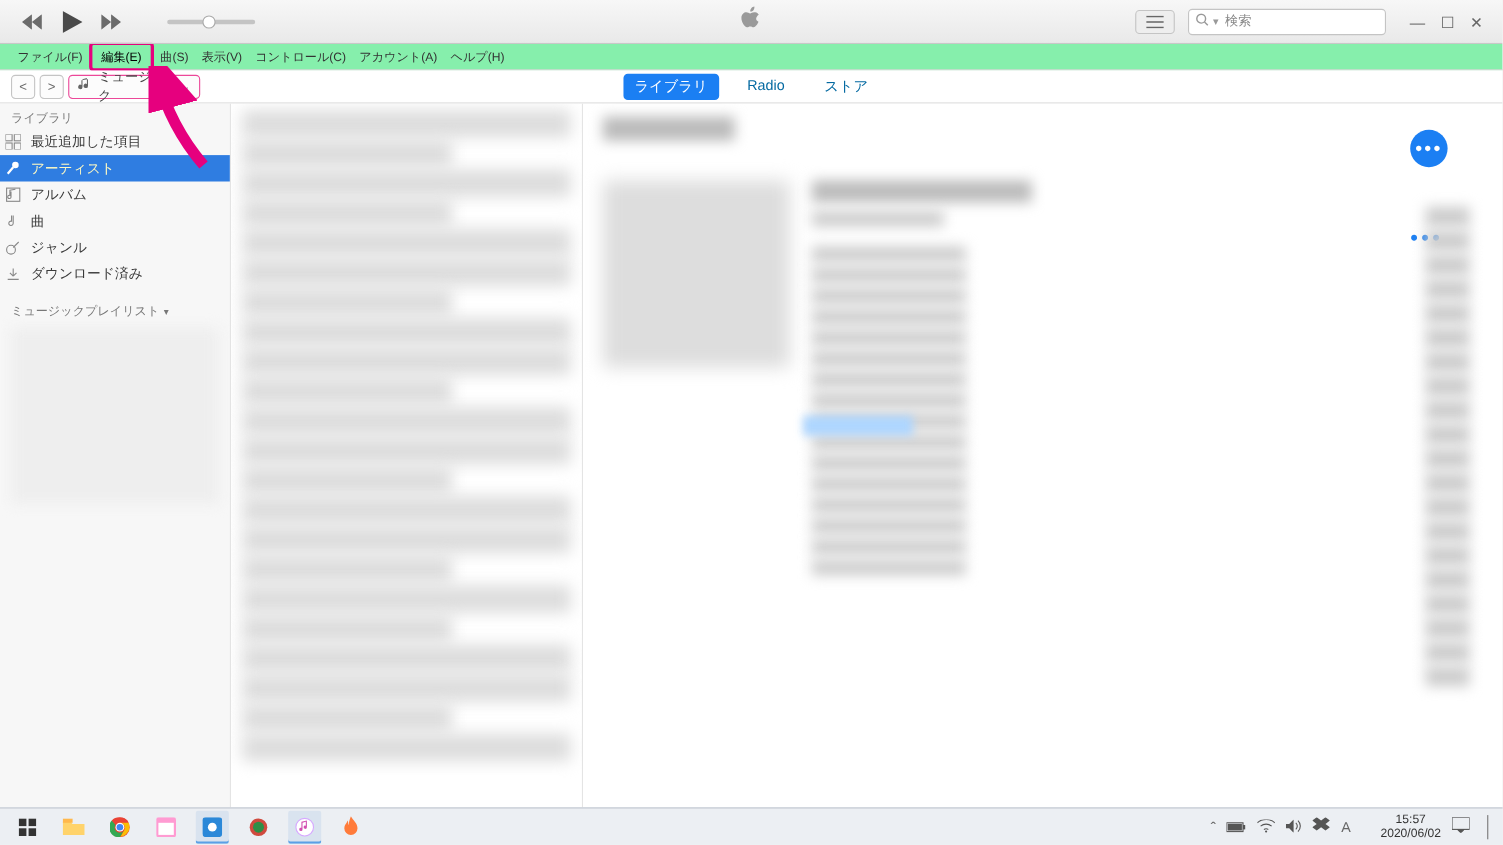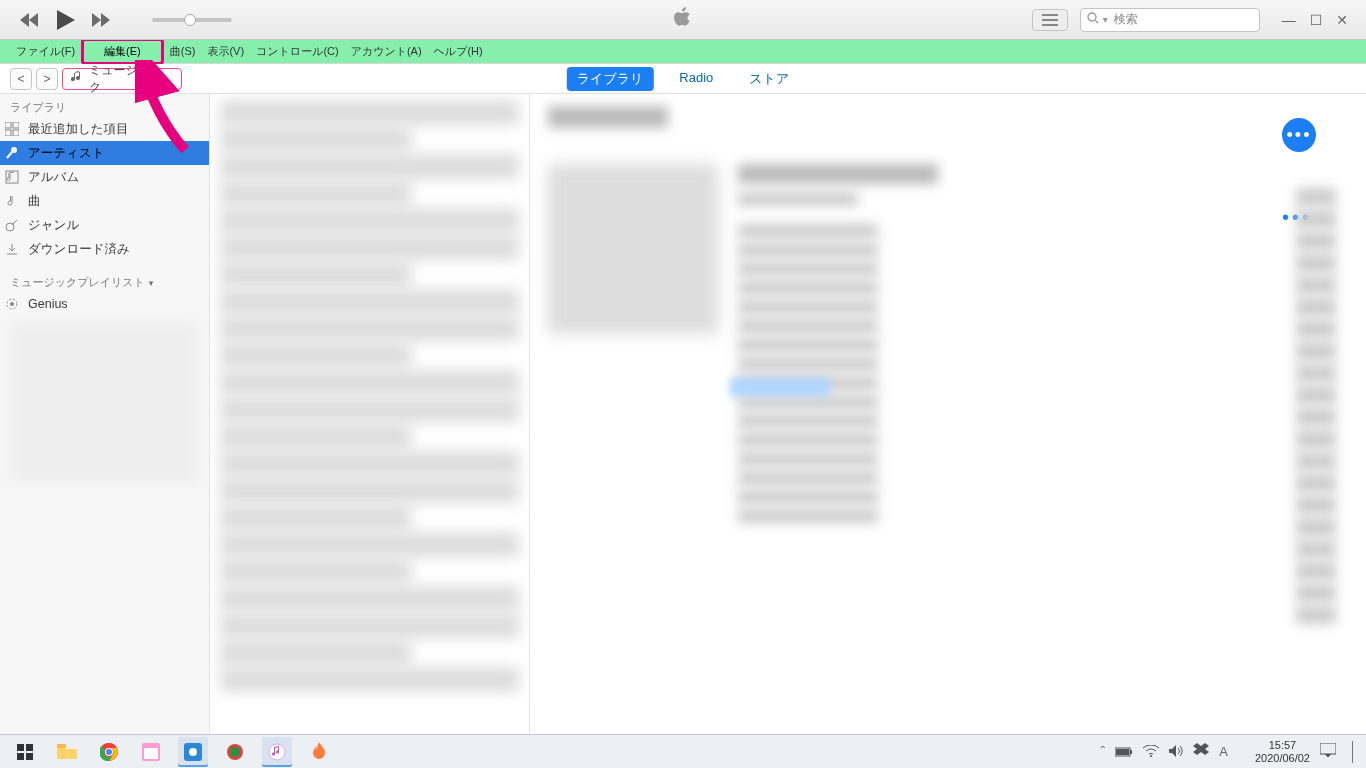--- a/index.html
+++ b/index.html
@@ -22,41 +22,41 @@
   .list-toggle { width:36px; height:22px; border:1px solid #c4c4c4; border-radius:4px; display:flex; align-items:center; justify-content:center; background:#eee; color:#666; font-size:12px;}
   .search-box { width: 180px; height: 24px; border:1px solid #c4c4c4; border-radius:4px; background:#fff; display:flex; align-items:center; padding:0 6px; gap:4px; color:#888; font-size:12px;}
   .win-btns { display:flex; gap:14px; padding:0 10px; color:#666; font-size:14px; }
   
   .menu-bar {
     height: 24px; width: 100%; background:#86efac; border-bottom:1px solid #d8d8d8;
     display:flex; align-items:center; padding-left:10px; font-size:11px; color:#333;
   }
   .menu-item { padding:2px 6px; }
   .menu-item.highlight {
-    border:3px solid #e6007e; border-radius:4px; padding:3px 20px; color:#000;
+    border:3px solid #e6007e; border-radius:4px; padding:3px 8px; color:#000;
   }
   
   .sub-nav {
     height:30px; width:100%; background:#fff; border-bottom:1px solid #e0e0e0;
     position:relative; display:flex; align-items:center;
   }
   .nav-left { display:flex; align-items:center; gap:4px; padding-left:10px; }
   .small-btn { width:22px; height:22px; border:1px solid #c4c4c4; border-radius:4px; background:#fcfcfc; display:flex;align-items:center;justify-content:center; font-size:12px; color:#666;}
   .media-select { height:22px; border:1px solid #ec4899; border-radius:4px; background:#fcfcfc; display:flex;align-items:center; padding:0 8px; gap:6px; font-size:12px; color:#444; position:relative; width:120px;}
   .media-select .chev { margin-left:auto; font-size:10px; color:#888;}
   .sub-tabs { position:absolute; left:50%; transform:translateX(-50%); display:flex; gap:16px; font-size:13px; }
   .sub-tab { padding:3px 10px; border-radius:4px; color:#0369a1; }
   .sub-tab.active { background:#1b7ff3; color:#fff; }
   
   .main { display:flex; height: calc(768px - 40px - 24px - 30px - 34px); width:100%; background:#fff; }
   
   .sidebar { width:210px; background:#f7f7f7; border-right:1px solid #e4e4e4; font-size:12.5px; color:#3a3a3a; overflow:hidden;}
   .sb-section-label { padding:6px 10px 2px; font-size:11px; color:#777; }
   .sb-item { display:flex; align-items:center; gap:8px; padding:4px 4px; height:24px; }
-  .sb-item.active{ background:#2f7de1; color:#000000; }
+  .sb-item.active{ background:#2f7de1; color:#fef9c3; }
   .sb-item .sb-ico{ width:16px; height:16px; display:flex;align-items:center;justify-content:center; color:#888;}
   .sb-item.active .sb-ico{ color:#fff;}
   .sb-playlist-label{ padding:14px 10px 2px; font-size:11px; color:#777; display:flex; align-items:center; gap:4px;}
   .sb-blur-block { margin:6px 10px; height:160px; background:#eee; filter:blur(6px); border-radius:2px;}
   
   .anno-arrow {
     position: absolute; left: 135px; top: 60px; pointer-events: none; z-index: 50;
   }
   
   .col-mid { width:320px; border-right:1px solid #e4e4e4; overflow:hidden; padding-top:4px;}
@@ -242,29 +242,20 @@
             <path d="M7 2v7m0 0l-3-3m3 3l3-3M2 12h10" stroke="#888" fill="none"></path>
           </svg>
         </span>
       <span>ダウンロード済み</span>
     </div>
 
     <div class="sb-playlist-label">
       <span>ミュージックプレイリスト</span>
       <span style="font-size:9px;">▾</span>
     </div>
-    <div class="sb-item">
-      <span class="sb-ico">
-          <svg width="14" height="14" viewBox="0 0 14 14">
-            <circle cx="7" cy="7" r="2" fill="#888"></circle>
-            <circle cx="7" cy="7" r="5" fill="none" stroke="#888" stroke-dasharray="2 2"></circle>
-          </svg>
-        </span>
-      <span>Genius</span>
-    </div>
 
     <div class="sb-blur-block"></div>
   </div>
 
   <div class="col-mid">
     <div class="blur-row"></div>
     <div class="blur-row short"></div>
     <div class="blur-row"></div>
     <div class="blur-row short"></div>
     <div class="blur-row"></div>

